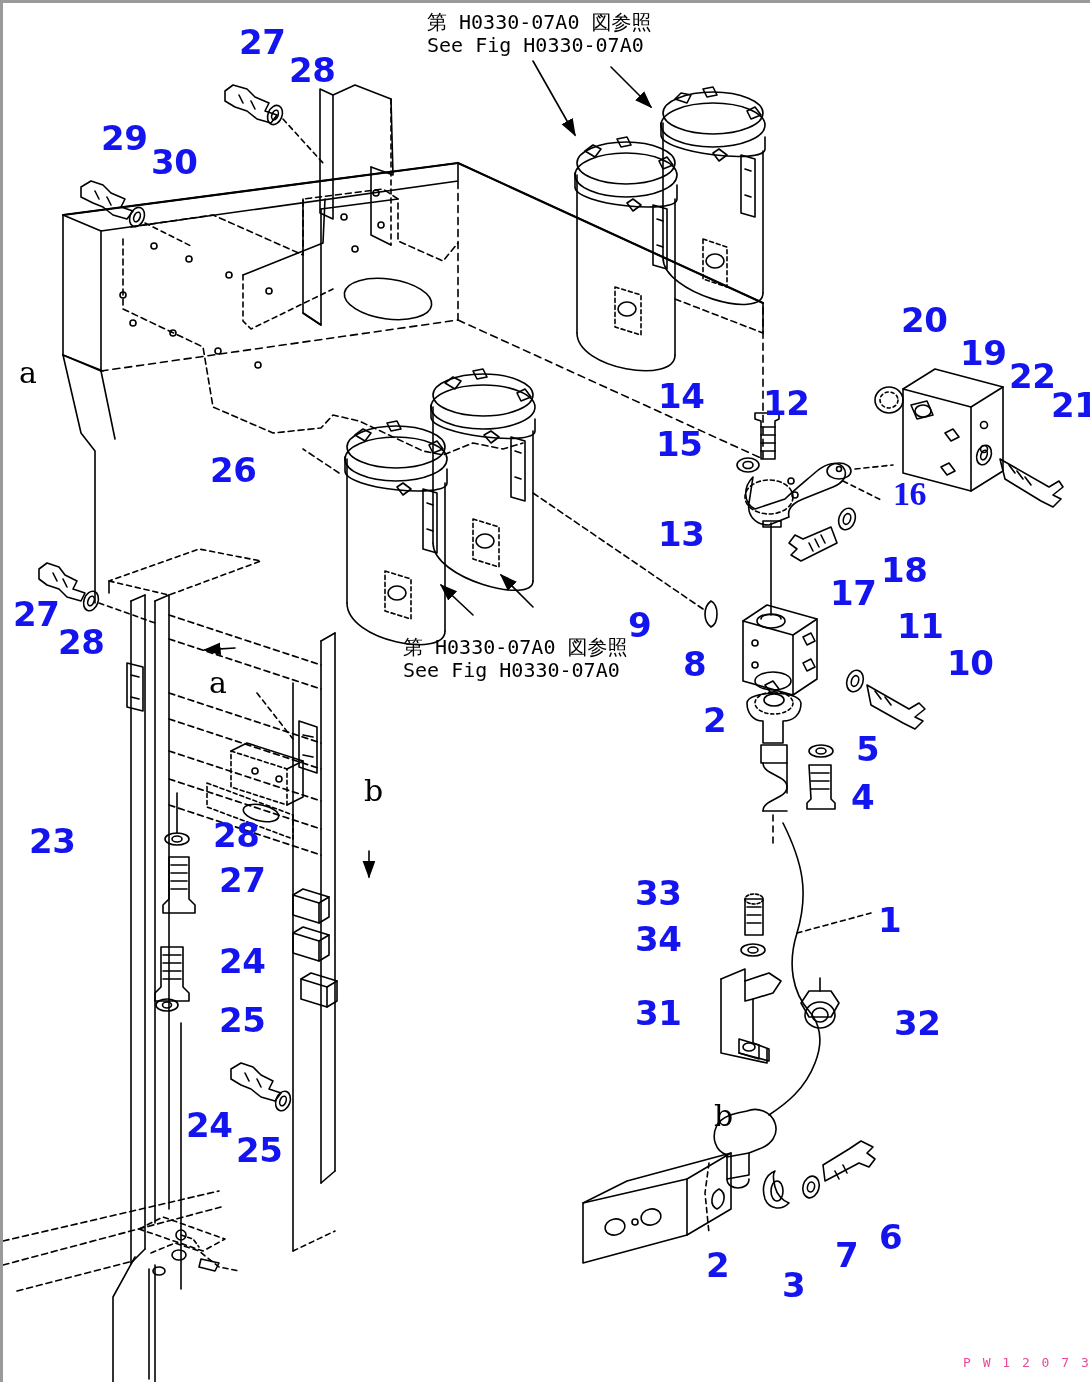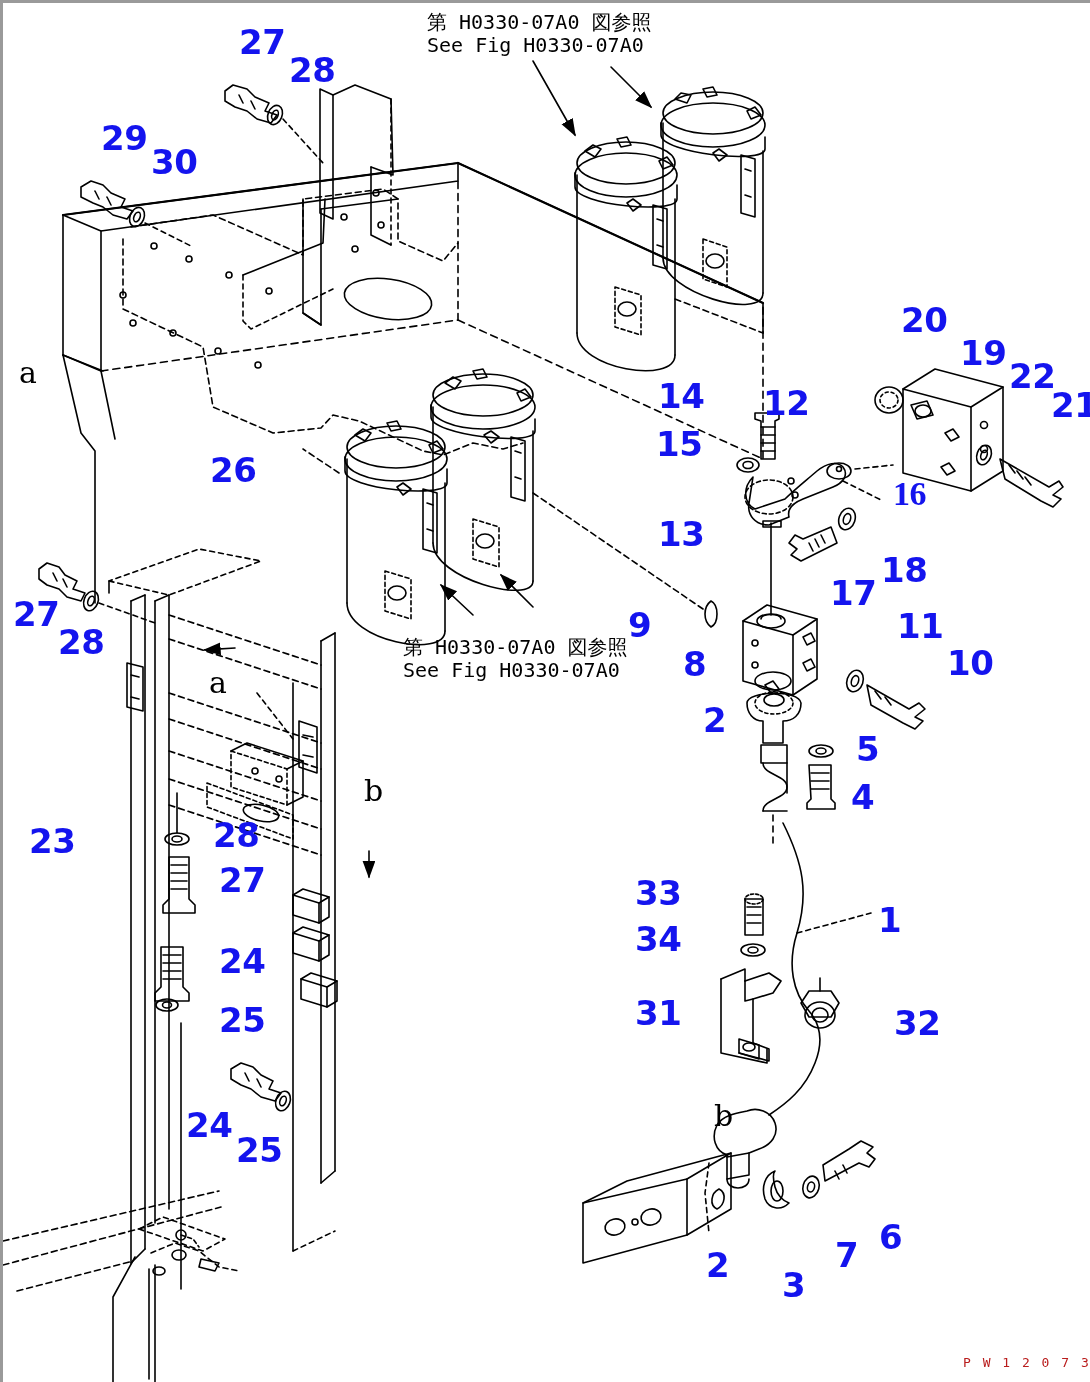--- a/index.html
+++ b/index.html
@@ -53,21 +53,21 @@
   .marker {
     position: absolute;
     color: #000000;
     font-family: "DejaVu Serif", serif;
     font-size: 30px;
     line-height: 30px;
     pointer-events: auto;
   }
   .watermark {
     position: absolute;
-    color: #b91c1c;
+    color: #ec4899;
     font-family: "DejaVu Sans Mono", monospace;
     font-size: 13px;
     letter-spacing: 2px;
     white-space: nowrap;
     pointer-events: auto;
   }
 </style>
 </head>
 <body>
 

